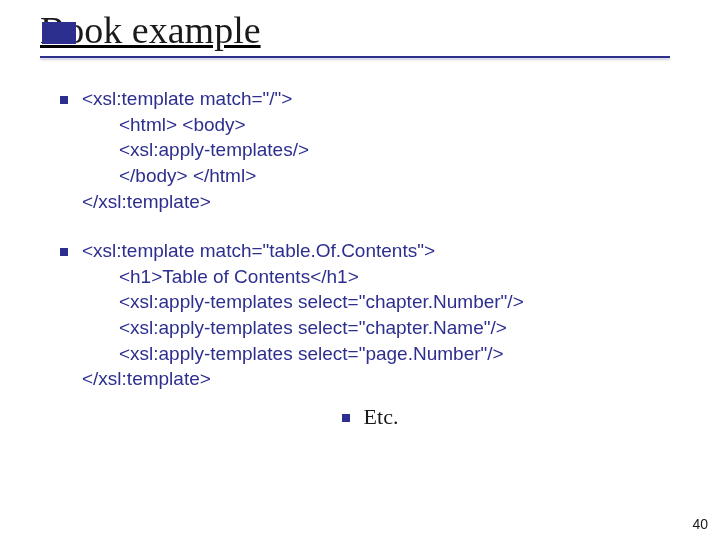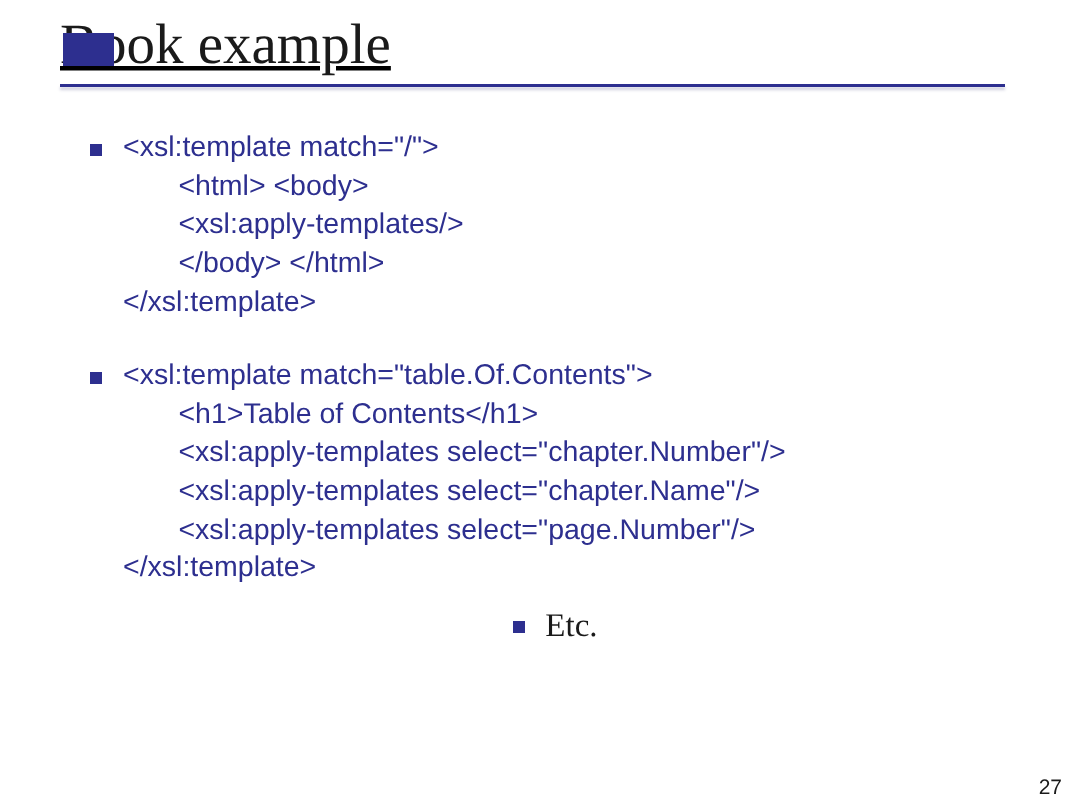--- a/index.html
+++ b/index.html
@@ -104,13 +104,13 @@
 <span>&lt;/xsl:template&gt;</span></div>
   </div>
 
   <div class="bullet-item" style="margin-top:-12px;justify-content:center;">
     <div class="bullet"></div>
     <div class="etc">Etc.</div>
   </div>
 
 </div>
 
-<div class="page-num">27</div>
+<div class="page-num">40</div>
 
 </body></html>

